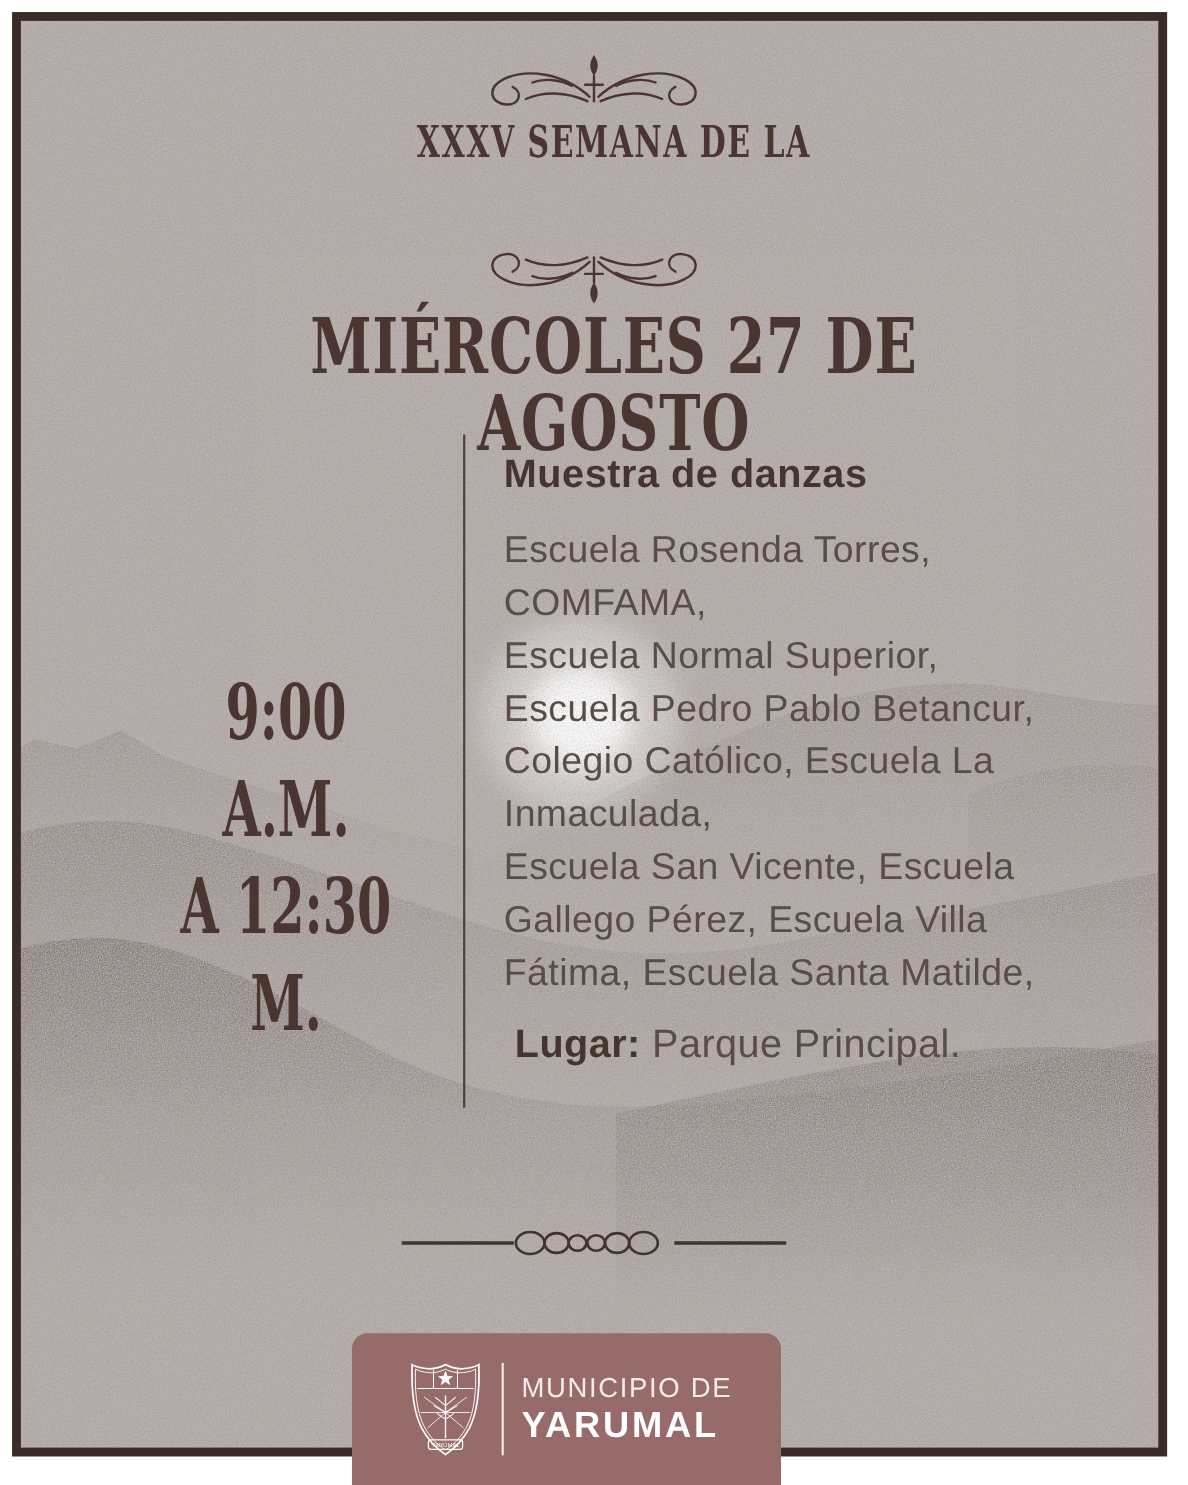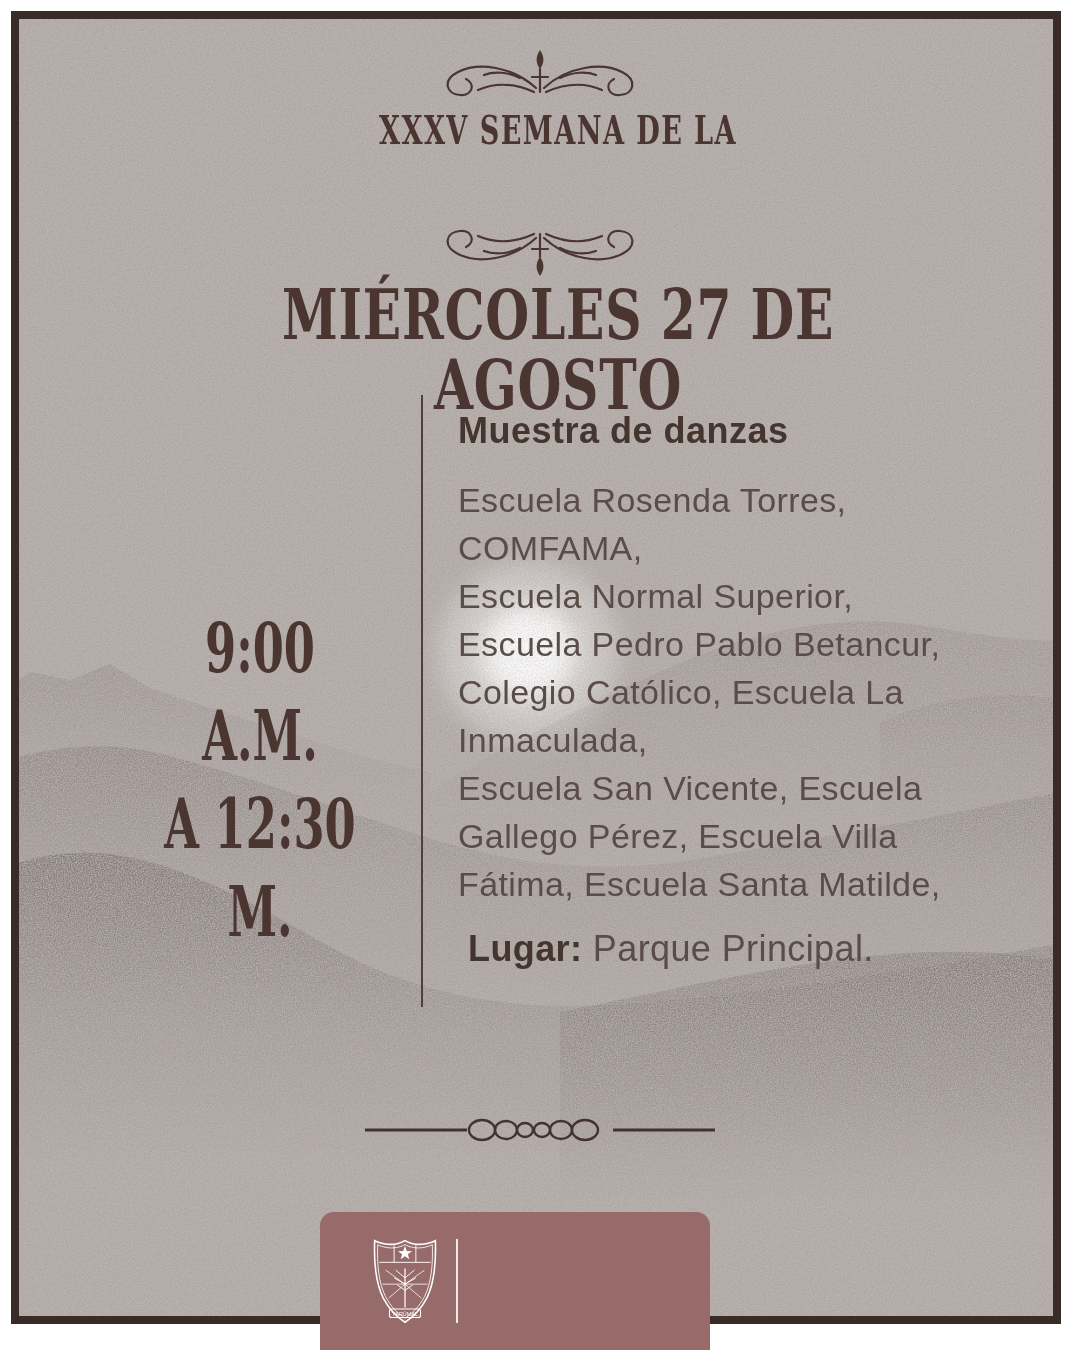--- a/index.html
+++ b/index.html
@@ -213,14 +213,18 @@
           <path d="M45 62 L20 44 M45 62 L70 44 M45 62 L16 62 M45 62 L74 62 M45 62 L24 80 M45 62 L66 80"></path>
         </g>
         <path d="M45 42 V92" stroke-width="1.6"></path>
         <path d="M45 54 L33 44 M45 54 L57 44 M45 62 L31 54 M45 62 L59 54 M45 70 L35 63 M45 70 L55 63" stroke-width="1.2"></path>
         <rect x="25" y="94" width="40" height="11" rx="3" stroke-width="1.4"></rect>
       </g>
       <path d="M45 13 L47.3 19.4 L54 19.6 L48.7 23.7 L50.6 30 L45 26.2 L39.4 30 L41.3 23.7 L36 19.6 L42.7 19.4 Z" fill="#ffffff"></path>
       <text x="45" y="102.5" text-anchor="middle" font-size="7" fill="#ffffff" font-family="Liberation Sans, sans-serif">YARÚMAL</text>
     </svg>
     <div class="bdiv"></div>
+    <div class="btxt">
+      <div class="b1">MUNICIPIO DE</div>
+      <div class="b2">YARUMAL</div>
+    </div>
   </div>
 </div>
 
 </body></html>

